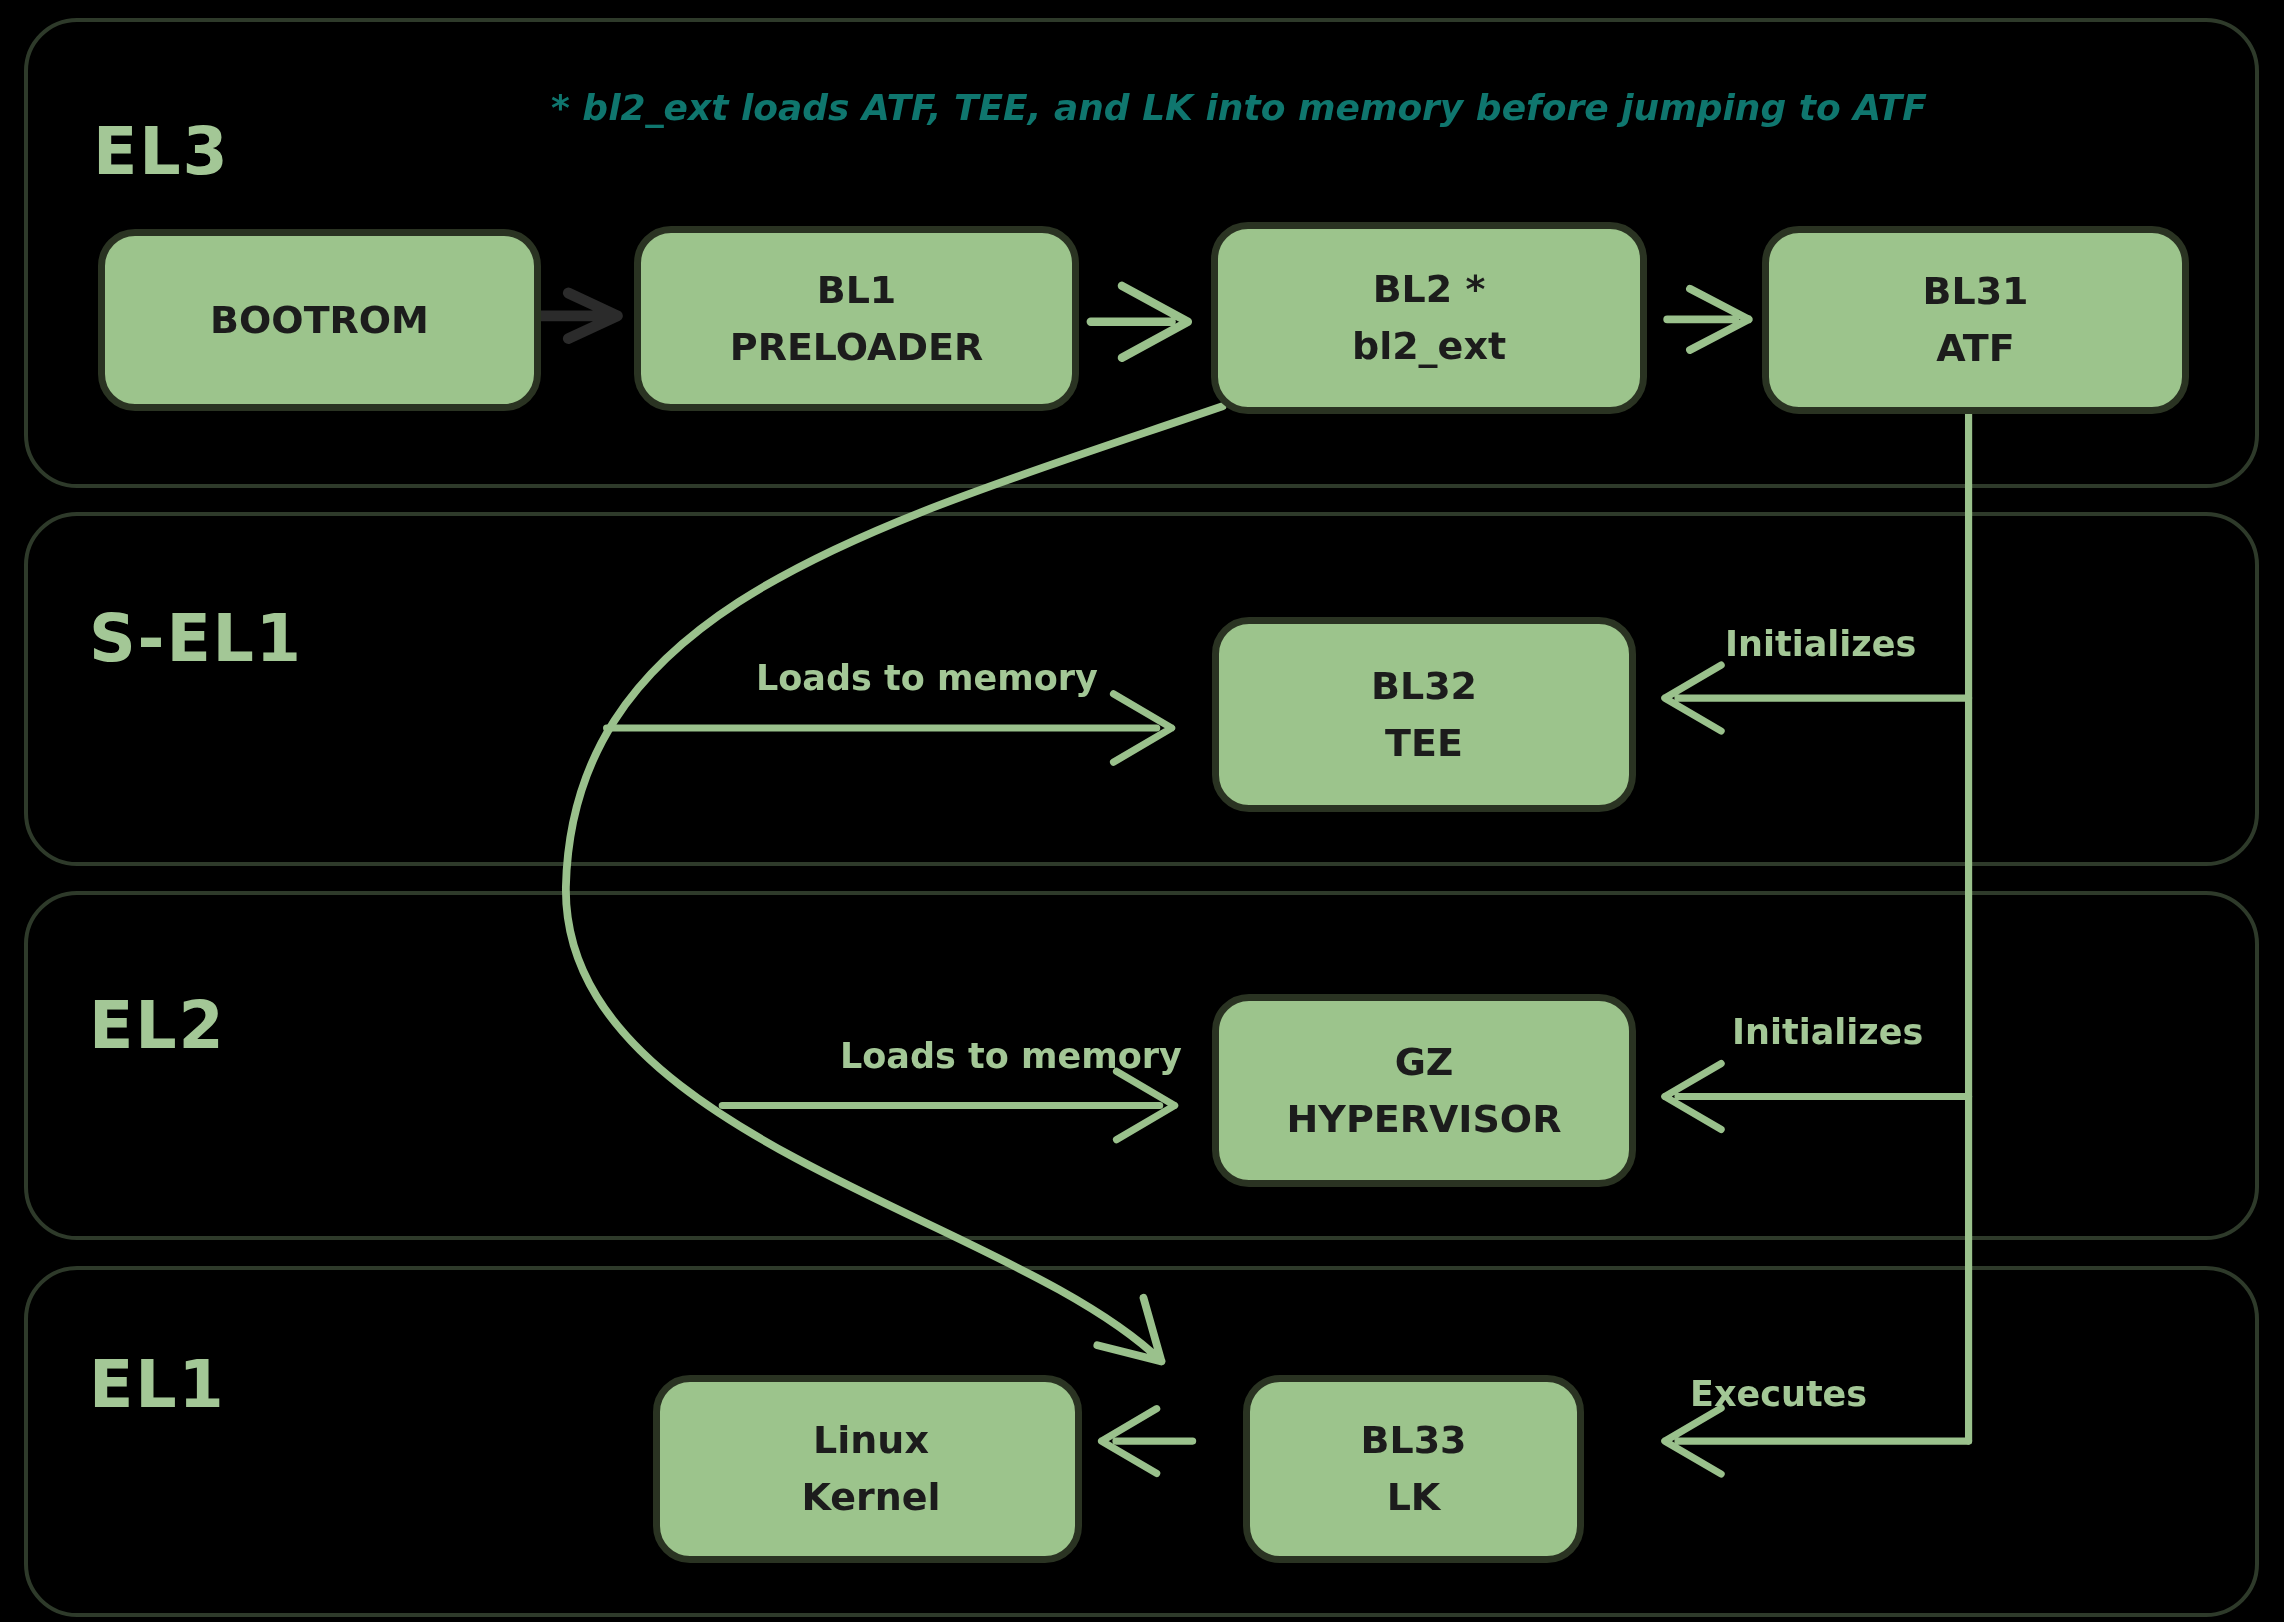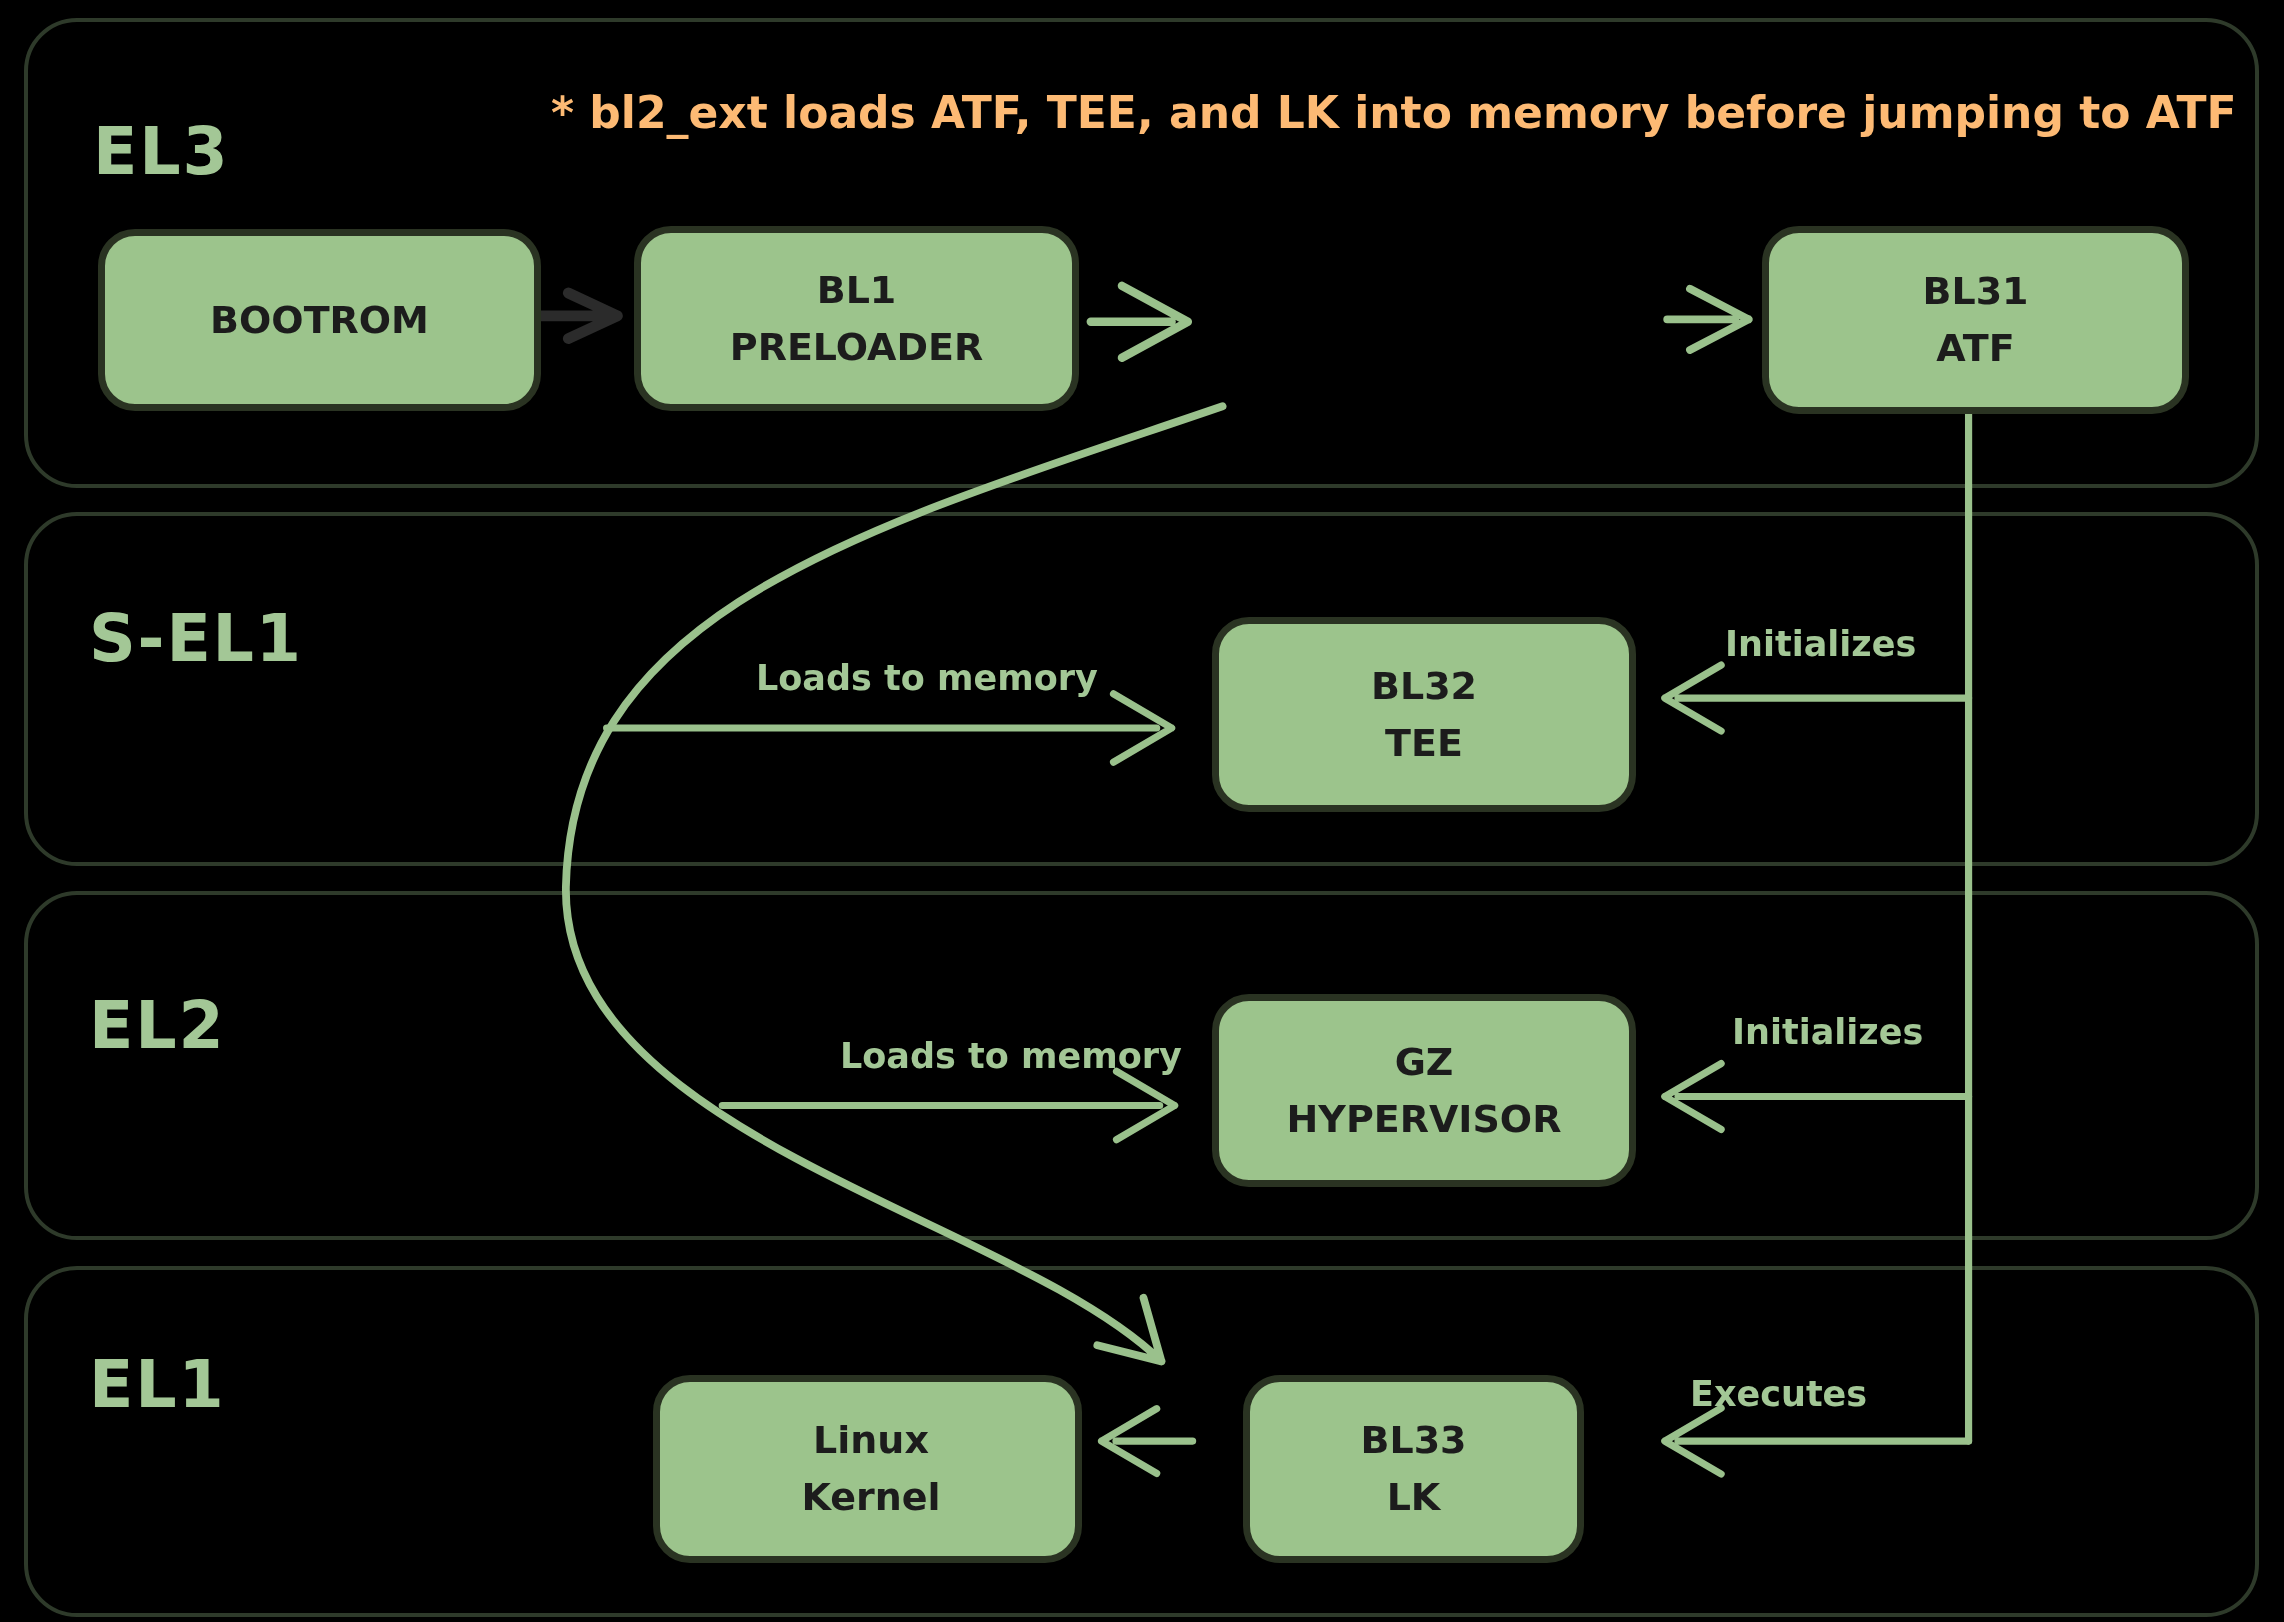--- a/index.html
+++ b/index.html
@@ -26,24 +26,25 @@
     position: absolute;
     color: #a3c796;
     font-size: 65px;
     font-weight: 700;
     letter-spacing: 1.8px;
     white-space: nowrap;
     margin-top: 30px;
   }
   .annotation {
     position: absolute;
-    color: #fdba74;
-    font-size: 44px;
+    color: #0f766e;
+    font-size: 36px;
     font-weight: 600;
     white-space: nowrap;
+    font-style: italic;
   }
   .node {
     position: absolute;
     box-sizing: border-box;
     background: #9cc48c;
     border: 7.2px solid #2a3322;
     border-radius: 37px;
     display: flex;
     flex-direction: column;
     align-items: center;
@@ -115,20 +116,24 @@
   </svg>
 
   <div class="node" style="left:98px; top:229px; width:443px; height:182px;">
     <span>BOOTROM</span>
     <span></span>
   </div>
   <div class="node" style="left:634px; top:226px; width:445px; height:185px;">
     <span>BL1</span>
     <span>PRELOADER</span>
   </div>
+  <div class="node" style="left:1211px; top:222px; width:436px; height:192px;">
+    <span>BL2 *</span>
+    <span>bl2_ext</span>
+  </div>
   <div class="node" style="left:1762px; top:226px; width:427px; height:188px;">
     <span>BL31</span>
     <span>ATF</span>
   </div>
   <div class="node" style="left:1212px; top:617px; width:424px; height:195px;">
     <span>BL32</span>
     <span>TEE</span>
   </div>
   <div class="node" style="left:1212px; top:994px; width:424px; height:193px;">
     <span>GZ</span>

